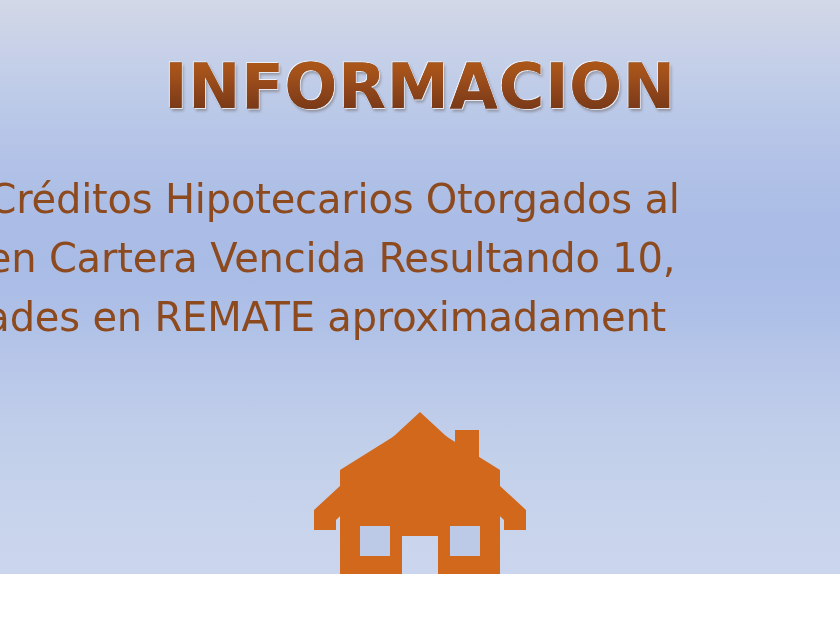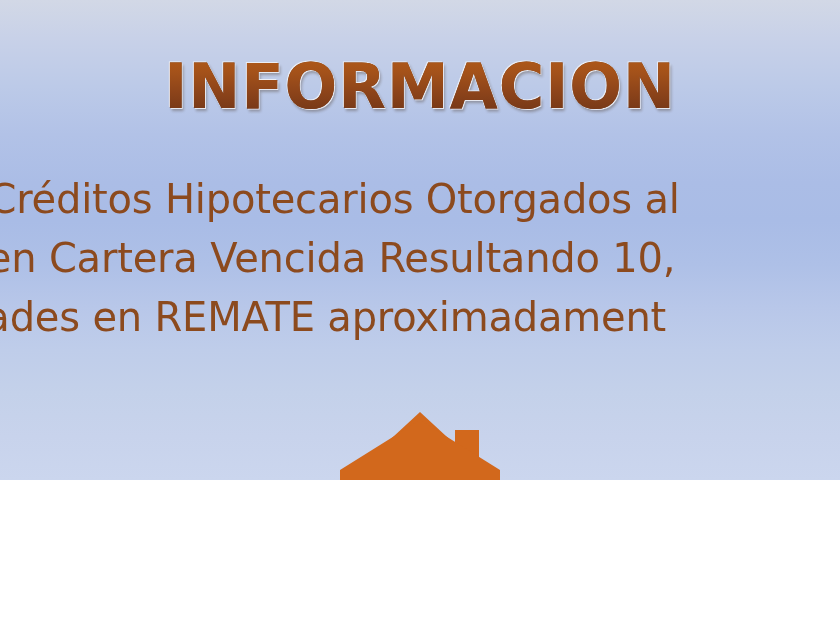--- a/index.html
+++ b/index.html
@@ -10,21 +10,21 @@
   body {
     width: 840px;
     height: 630px;
     overflow: hidden;
     font-family: "DejaVu Sans", sans-serif;
   }
 
   #slide {
     position: relative;
     width: 840px;
-    height: 480px;
+    height: 574px;
     overflow: hidden;
     background: linear-gradient(to bottom,
         #d2d8e6 0%,
         #c8d1e8 8%,
         #bccae8 18%,
         #b2c2e7 28%,
         #abbde6 38%,
         #a9bce6 46%,
         #aec0e7 55%,
         #b8c7e9 64%,

